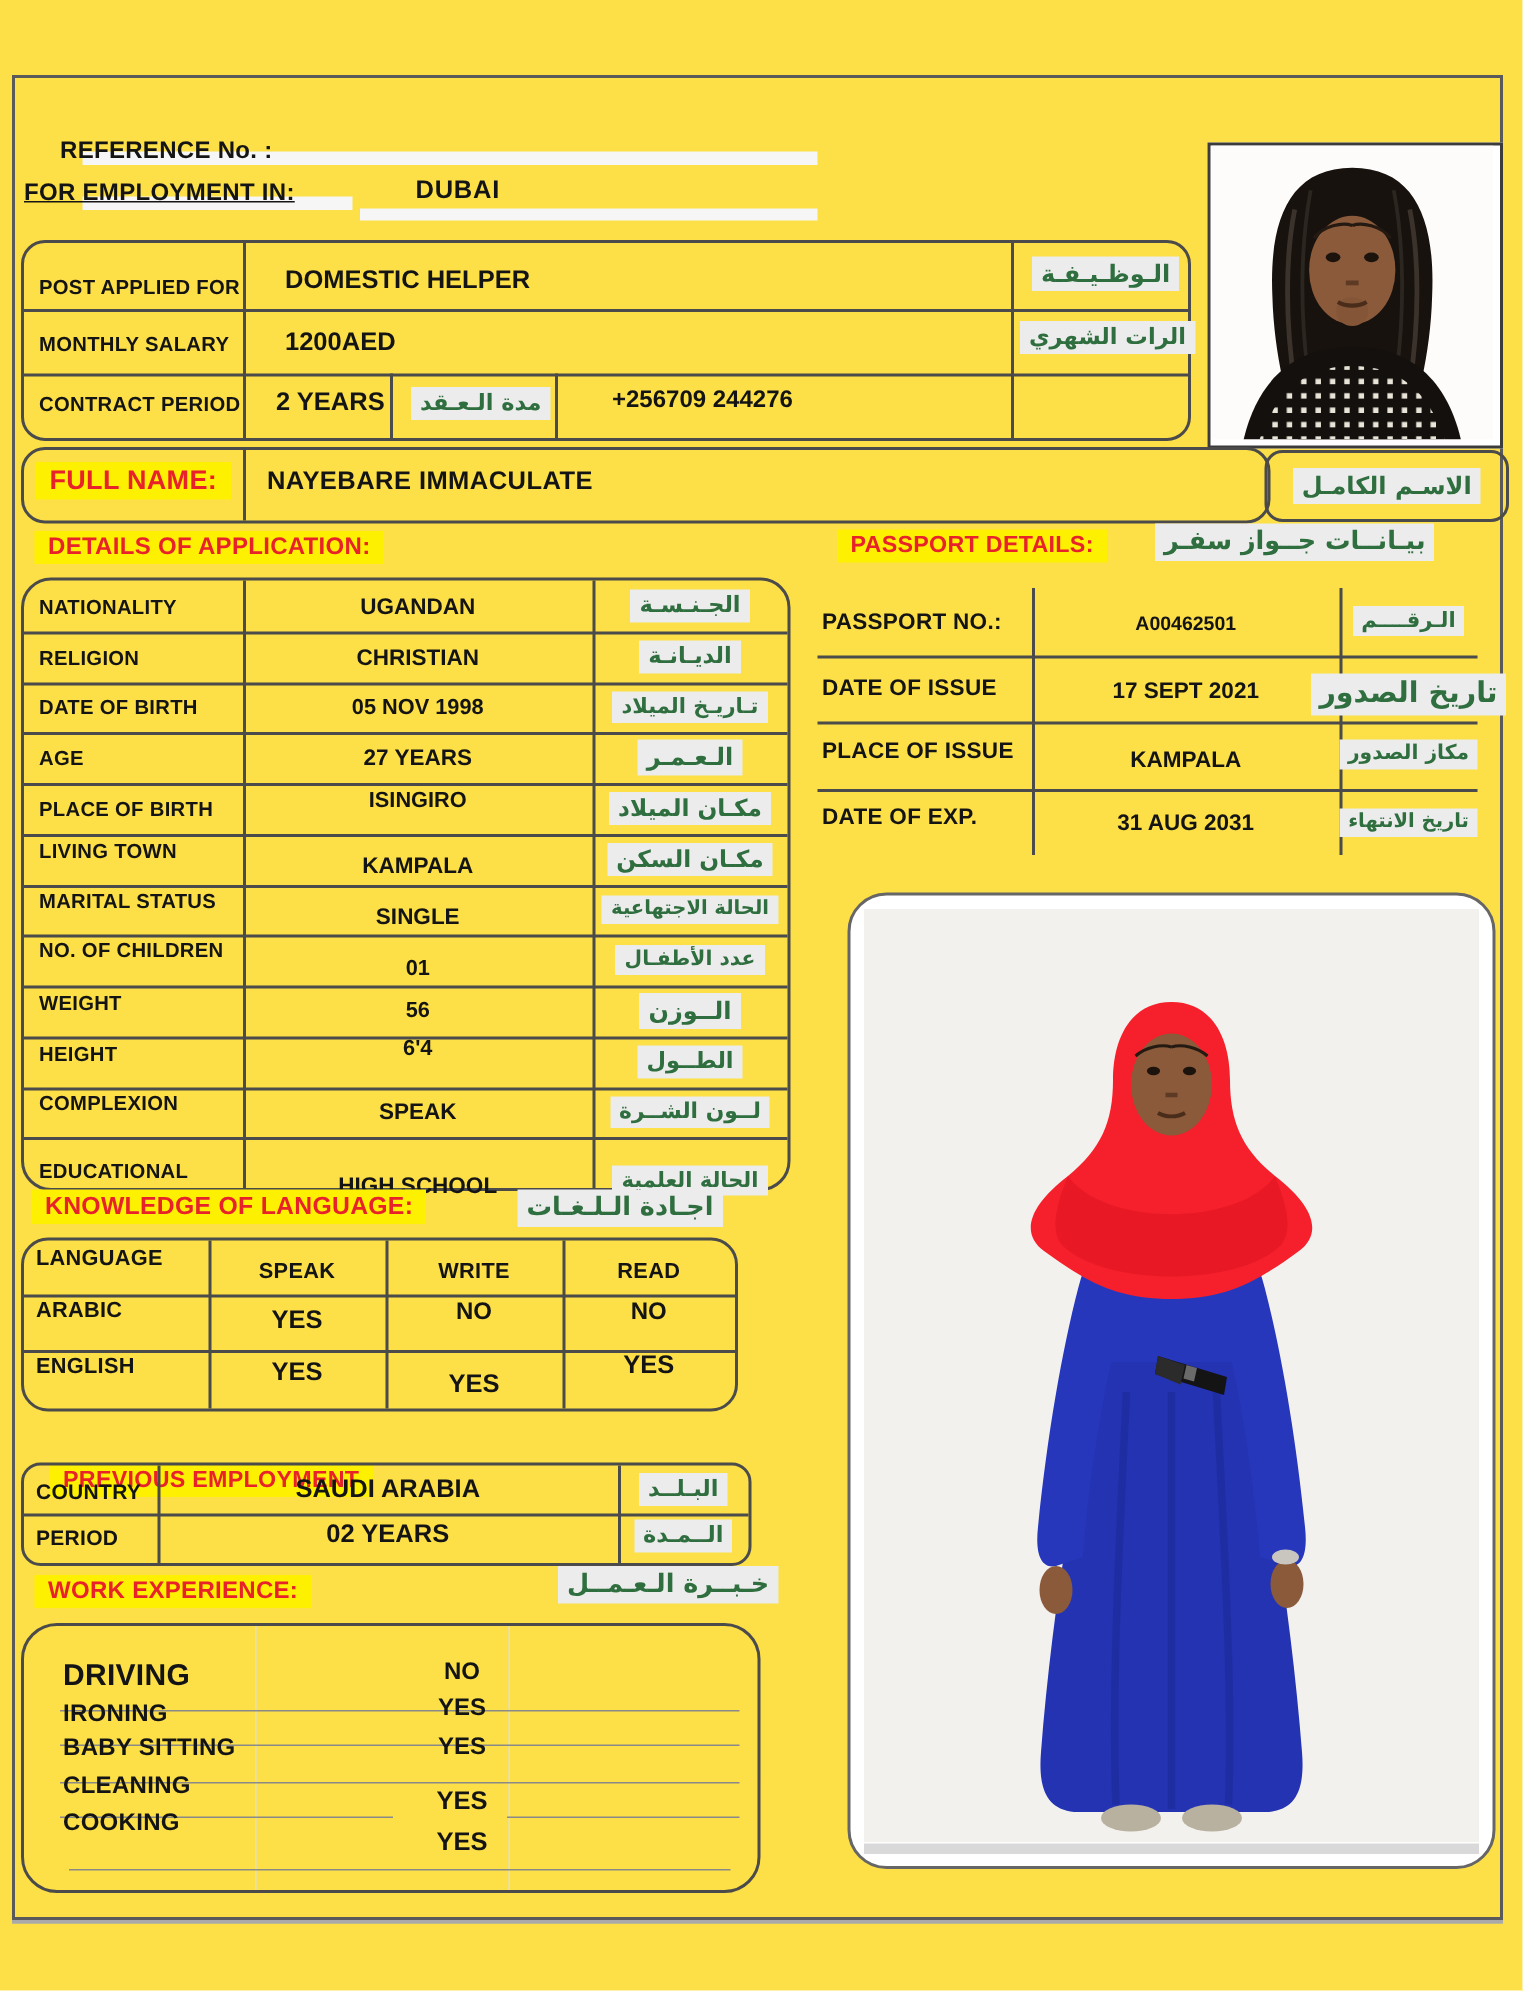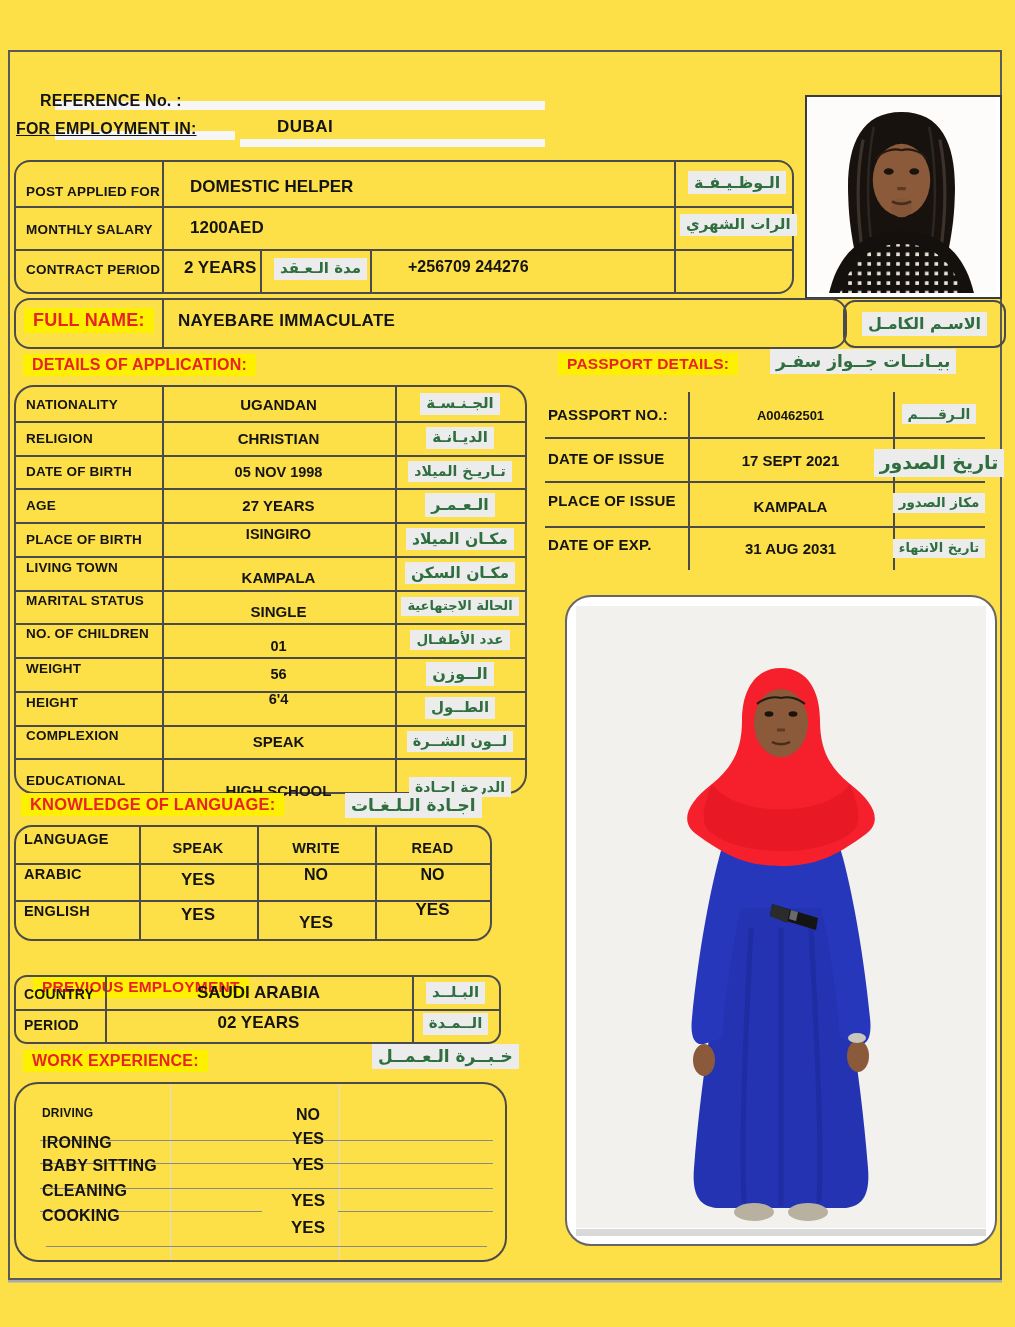--- a/index.html
+++ b/index.html
@@ -182,21 +182,21 @@
       <div class="lbl noint" style="width:146px;padding-left:10px;box-sizing:border-box;align-self:flex-start;margin-top:3px;">COMPLEXION</div>
       <div class="cell-c val noint" style="width:233px;font-size:15px;">SPEAK</div>
       <div class="cell-c" style="width:130px;">
           <span class="ar noint" style="font-size:14.5px;">لــون الشــرة</span>
         </div>
     </div>
     <div class="row" style="top:383px;height:34px;">
       <div class="lbl noint" style="width:146px;padding-left:10px;box-sizing:border-box;align-self:flex-start;margin-top:3px;">EDUCATIONAL</div>
       <div class="cell-c val noint" style="width:233px;font-size:15px;align-self:flex-end;margin-bottom:5px;">HIGH SCHOOL</div>
       <div class="cell-c" style="width:130px;">
-          <span class="ar noint" style="font-size:14px;">الدرجة اجـادة</span>
+          <span class="ar noint" style="font-size:14px;">الحالة العلمية</span>
         </div>
     </div>
   </div>
 
   <div class="abs redhead noint" style="left:558px;top:353px;font-size:15.5px;">PASSPORT DETAILS:</div>
   <div class="abs ar noint" style="left:770px;top:349px;font-size:17px;">بيـانــات جــواز سفـر</div>
 
   <div class="abs" style="left:545px;top:392px;width:440px;height:178px;">
     <div class="vline" style="top:0;bottom:0;left:143px;"></div>
     <div class="vline" style="top:0;bottom:0;left:348px;"></div>
@@ -281,21 +281,21 @@
   <div class="box" style="left:14px;top:1082px;width:489px;height:176px;border-radius:24px;">
     <div class="vline" style="top:0;bottom:0;left:154px;width:1px;background:#dddddd;"></div>
     <div class="vline" style="top:0;bottom:0;left:323px;width:1px;background:#dddddd;"></div>
     <div class="hline" style="left:24px;right:12px;top:56px;background:#8a8a8a;height:1.4px;"></div>
     <div class="hline" style="left:24px;right:12px;top:79px;background:#8a8a8a;height:1.4px;"></div>
     <div class="hline" style="left:24px;right:12px;top:104px;background:#8a8a8a;height:1.4px;"></div>
     <div class="hline" style="left:24px;width:222px;top:127px;background:#8a8a8a;height:1.4px;"></div>
     <div class="hline" style="left:322px;right:12px;top:127px;background:#8a8a8a;height:1.4px;"></div>
     <div class="hline" style="left:30px;right:18px;top:162px;background:#8a8a8a;height:1.4px;"></div>
 
-    <div class="abs lbl noint" style="left:26px;top:22px;font-size:12px;">DRIVING</div>
+    <div class="abs lbl noint" style="left:26px;top:22px;font-size:20px;">DRIVING</div>
     <div class="abs cell-c val noint" style="left:252px;width:80px;top:22px;font-size:16px;display:flex;justify-content:center;">NO</div>
 
     <div class="abs lbl noint" style="left:26px;top:50px;font-size:16px;">IRONING</div>
     <div class="abs cell-c val noint" style="left:252px;width:80px;top:46px;font-size:16px;display:flex;justify-content:center;">YES</div>
 
     <div class="abs lbl noint" style="left:26px;top:73px;font-size:16px;">BABY SITTING</div>
     <div class="abs cell-c val noint" style="left:252px;width:80px;top:72px;font-size:16px;display:flex;justify-content:center;">YES</div>
 
     <div class="abs lbl noint" style="left:26px;top:98px;font-size:16px;">CLEANING</div>
     <div class="abs cell-c val noint" style="left:252px;width:80px;top:107px;font-size:17px;display:flex;justify-content:center;">YES</div>

